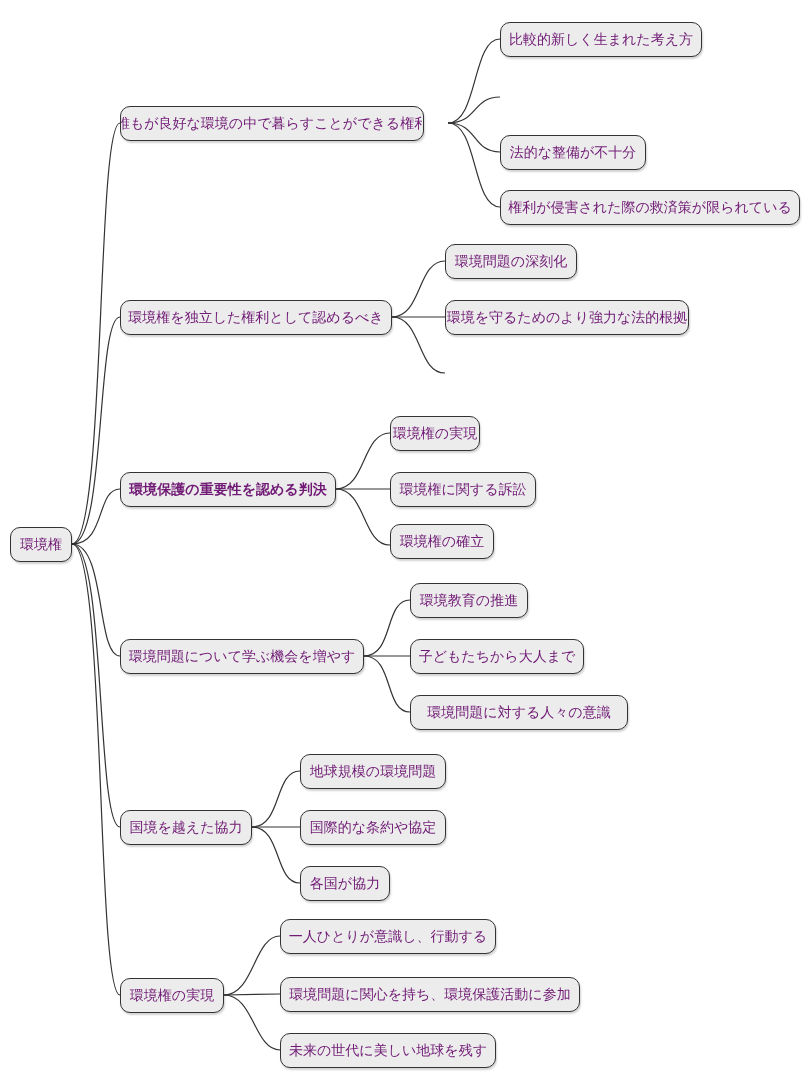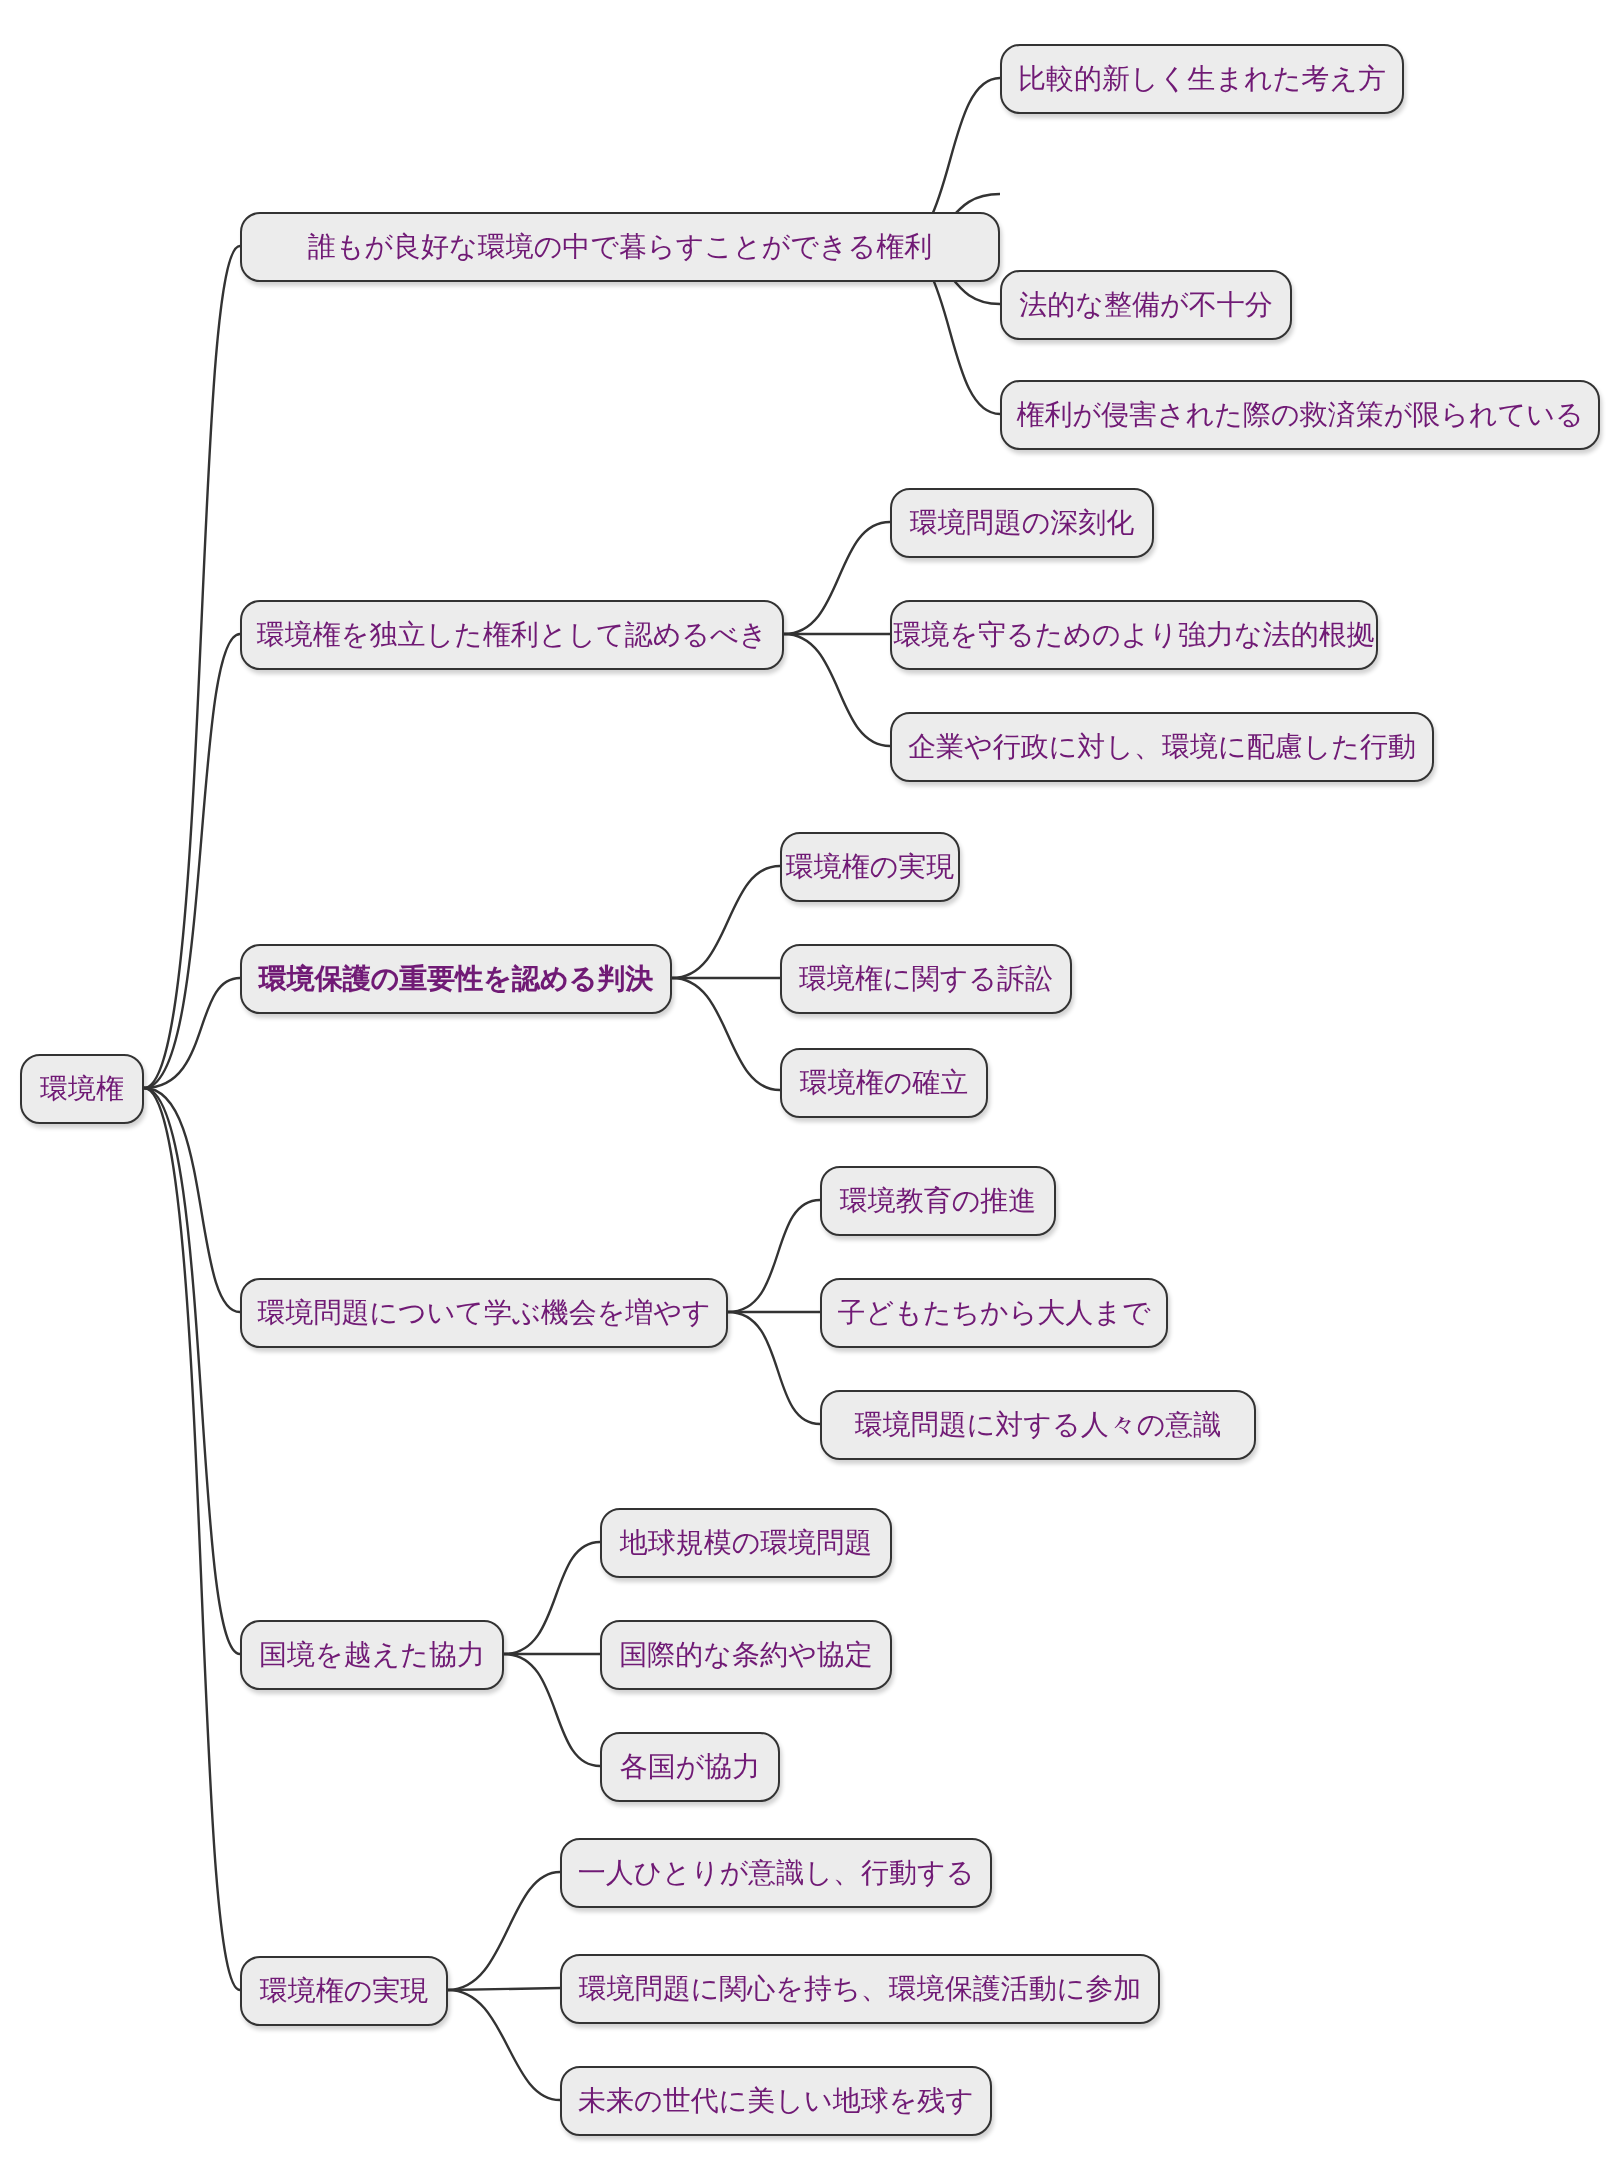--- a/index.html
+++ b/index.html
@@ -62,29 +62,28 @@
     <path d="M252,827 L300,827"></path>
     <path d="M252,827 C282,827 274,883 300,883"></path>
 
     <path d="M224,995 C254,995 254,936 280,936"></path>
     <path d="M224,995 L280,994"></path>
     <path d="M224,995 C254,995 254,1050 280,1050"></path>
   </svg>
 
   <div class="node" style="left:10px;top:527px;width:62px;">環境権</div>
 
-  <div class="node" style="left:120px;top:106px;width:380px;">誰もが良好な環境の中で暮らすことができる権利</div>
+  <div class="node" style="left:120px;top:106px;width:304px;">誰もが良好な環境の中で暮らすことができる権利</div>
   <div class="node" style="left:500px;top:22px;width:202px;">比較的新しく生まれた考え方</div>
   <div class="node" style="left:500px;top:135px;width:146px;">法的な整備が不十分</div>
   <div class="node" style="left:500px;top:190px;width:300px;">権利が侵害された際の救済策が限られている</div>
 
   <div class="node" style="left:120px;top:300px;width:272px;">環境権を独立した権利として認めるべき</div>
   <div class="node" style="left:445px;top:244px;width:132px;">環境問題の深刻化</div>
   <div class="node" style="left:445px;top:300px;width:244px;">環境を守るためのより強力な法的根拠</div>
-  <div class="node" style="left:445px;top:356px;width:272px;">企業や行政に対し、環境に配慮した行動</div>
 
   <div class="node" style="left:120px;top:472px;width:216px;font-weight:bold;">環境保護の重要性を認める判決</div>
   <div class="node" style="left:390px;top:416px;width:90px;">環境権の実現</div>
   <div class="node" style="left:390px;top:472px;width:146px;">環境権に関する訴訟</div>
   <div class="node" style="left:390px;top:524px;width:104px;">環境権の確立</div>
 
   <div class="node" style="left:120px;top:639px;width:244px;">環境問題について学ぶ機会を増やす</div>
   <div class="node" style="left:410px;top:583px;width:118px;">環境教育の推進</div>
   <div class="node" style="left:410px;top:639px;width:174px;">子どもたちから大人まで</div>
   <div class="node" style="left:410px;top:695px;width:218px;">環境問題に対する人々の意識</div>

